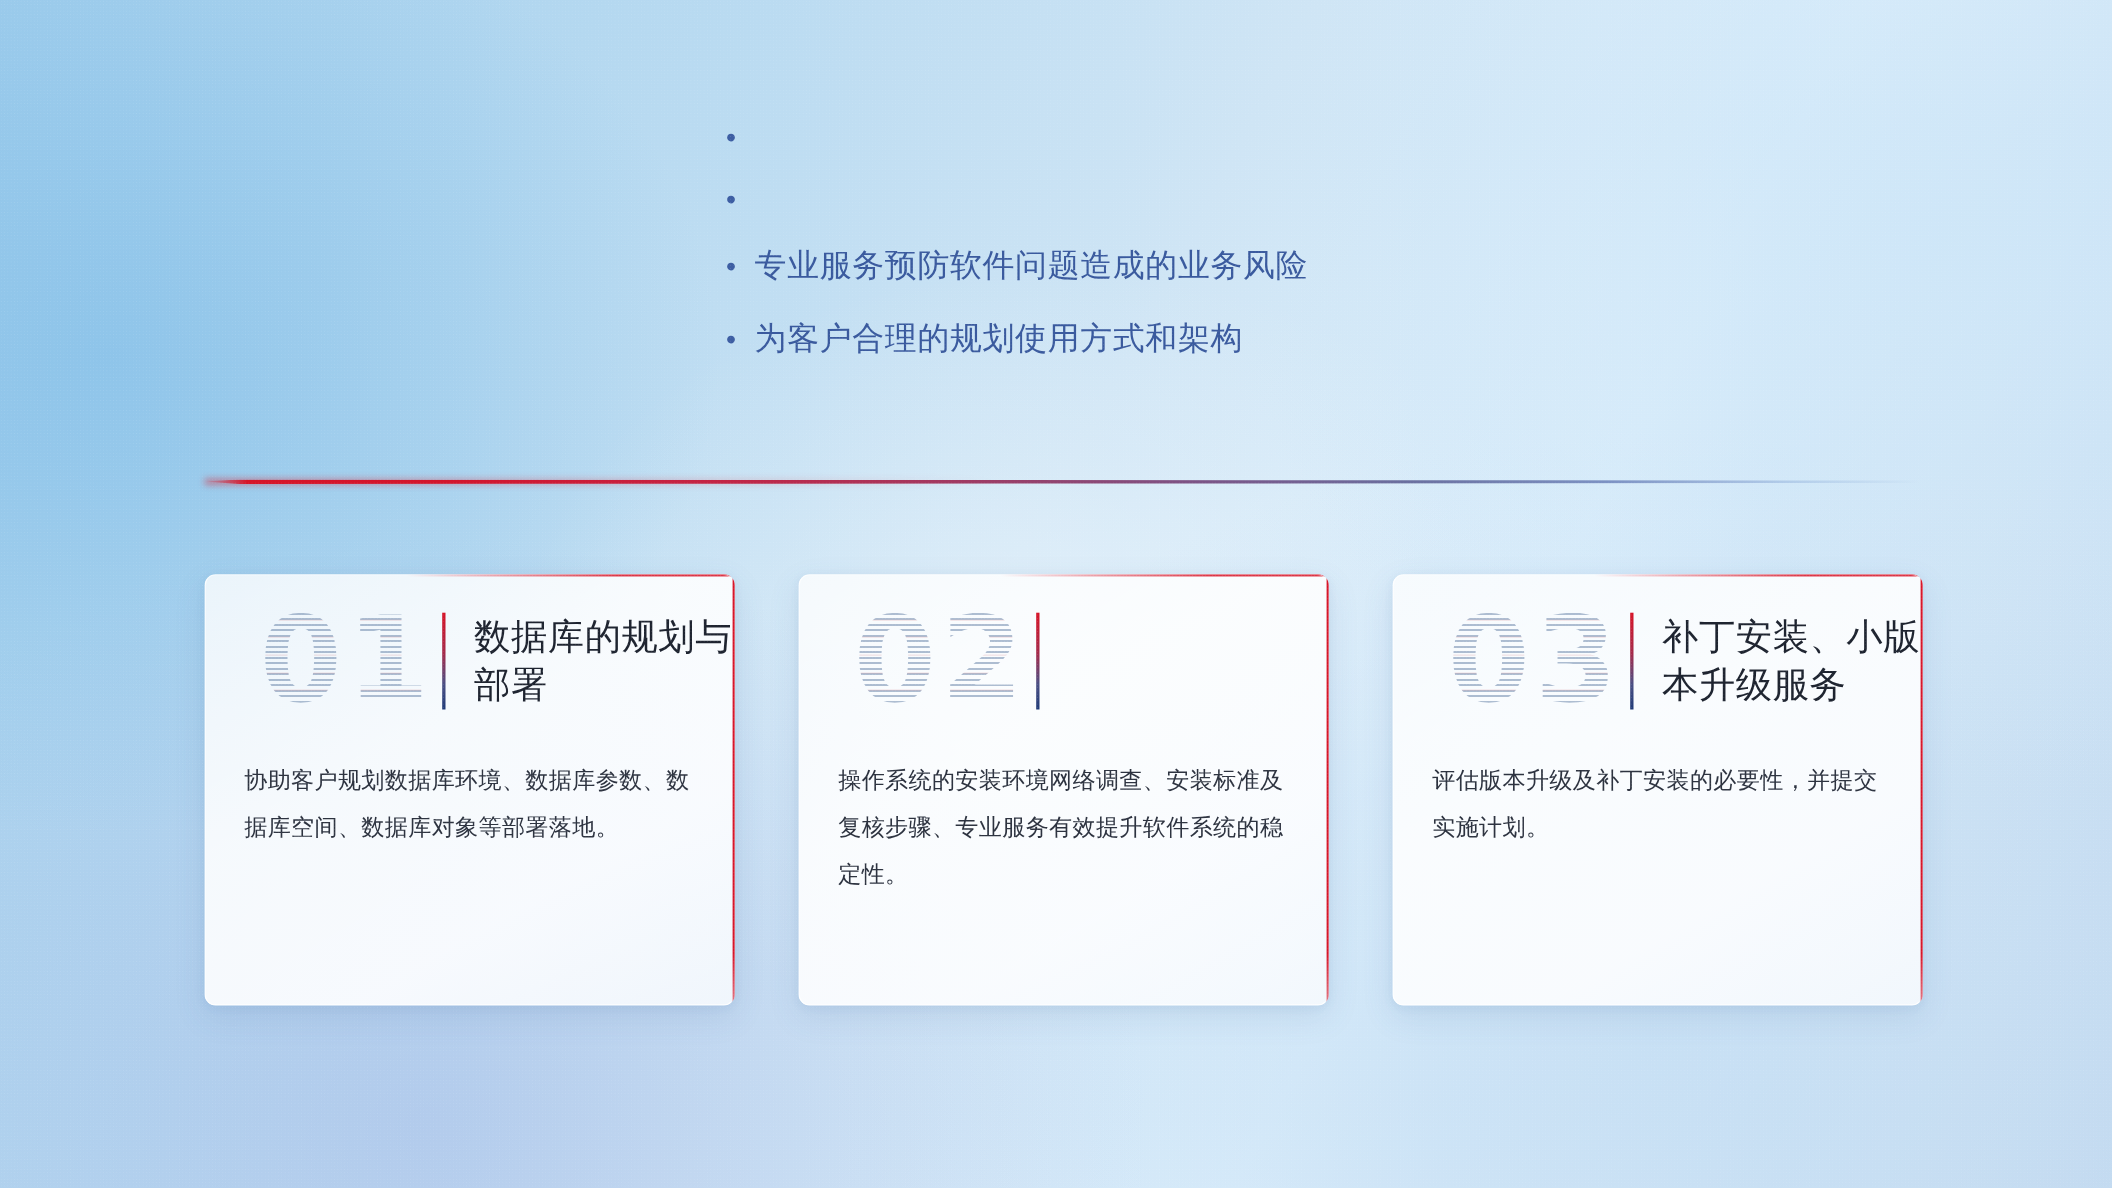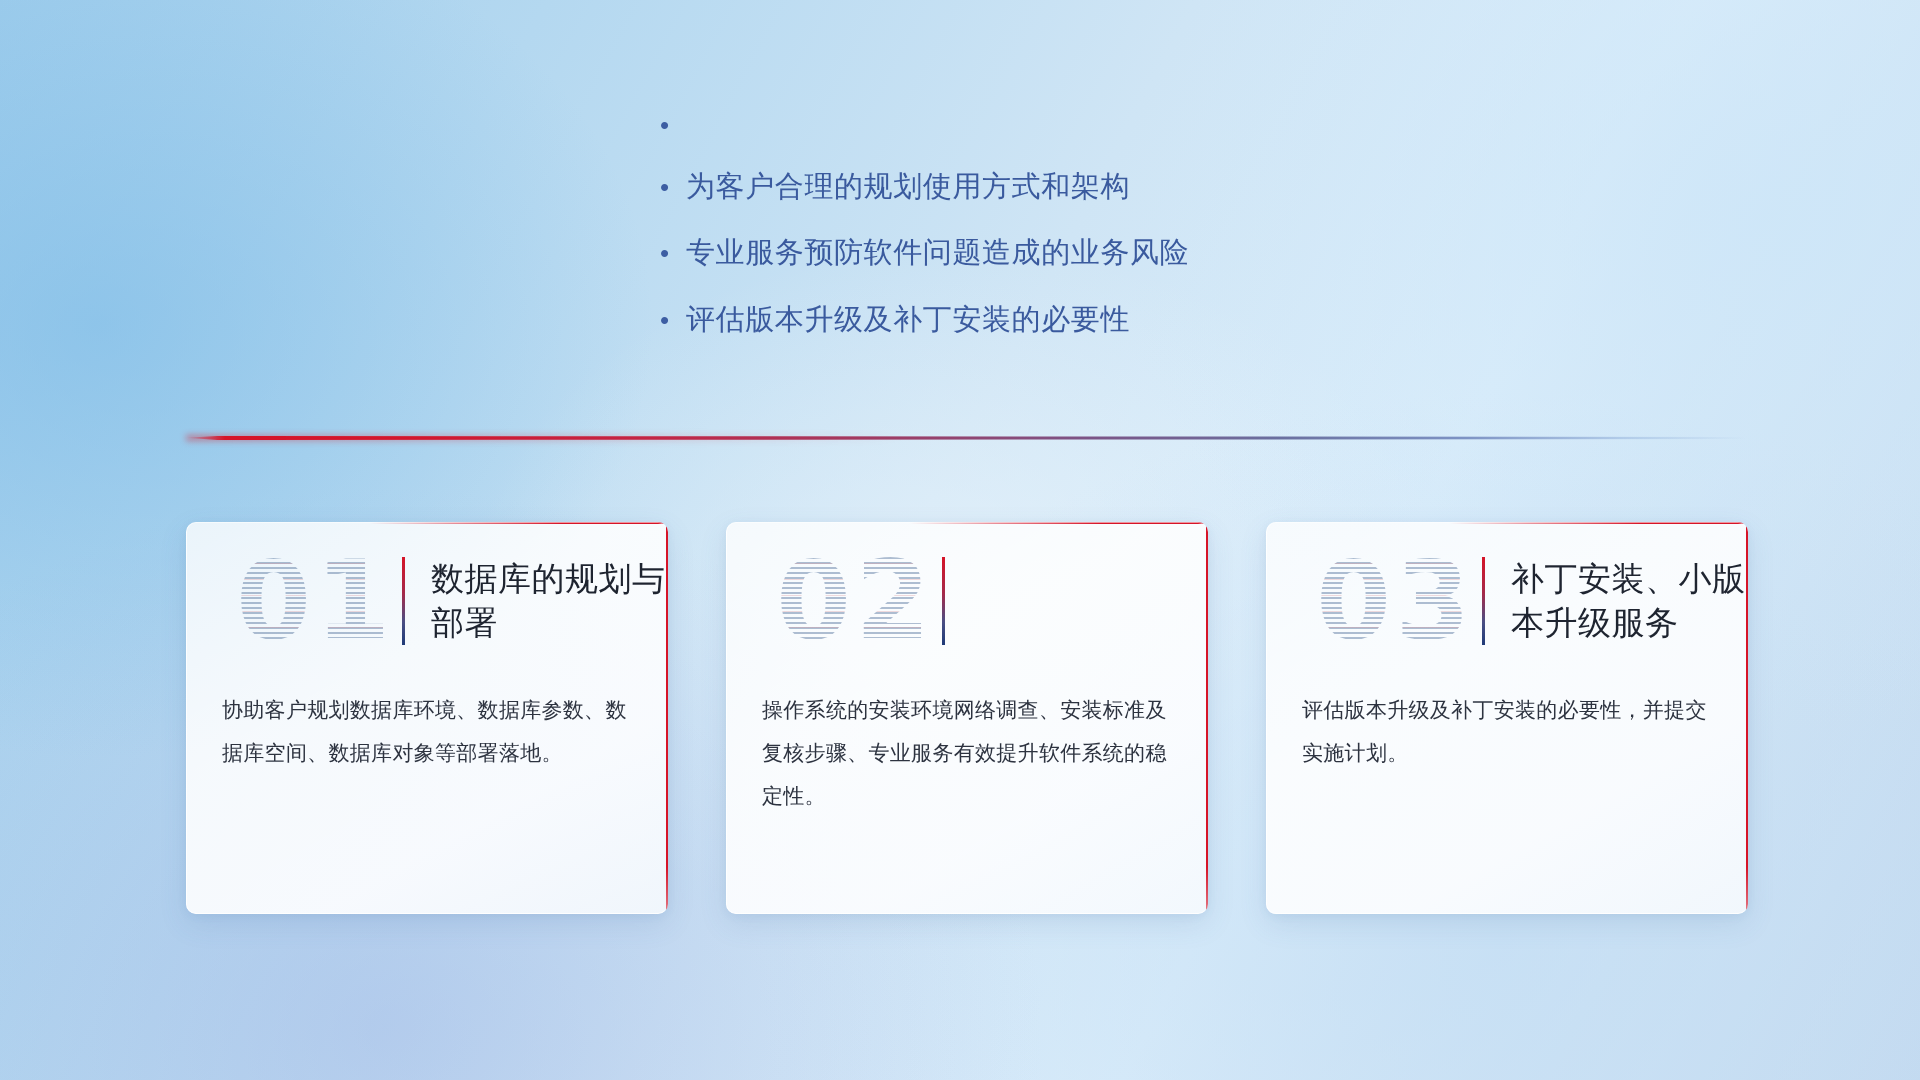--- a/index.html
+++ b/index.html
@@ -234,31 +234,30 @@
 <div id="stage">
 
   <div class="bullets">
 
     <div class="bullet-row">
       <span class="bullet-dot">•</span>
     </div>
 
     <div class="bullet-row">
       <span class="bullet-dot">•</span>
-      <span class="bullet-text">为客户合理的规划使用方式和架构</span>
     </div>
 
     <div class="bullet-row">
       <span class="bullet-dot">•</span>
       <span class="bullet-text">专业服务预防软件问题造成的业务风险</span>
     </div>
 
     <div class="bullet-row">
       <span class="bullet-dot">•</span>
-      <span class="bullet-text">评估版本升级及补丁安装的必要性</span>
+      <span class="bullet-text">为客户合理的规划使用方式和架构</span>
     </div>
 
   </div>
 
   <div class="divider-wrap">
     <div class="divider-glow"></div>
     <div class="divider-line"></div>
   </div>
 
   <div class="cards">

